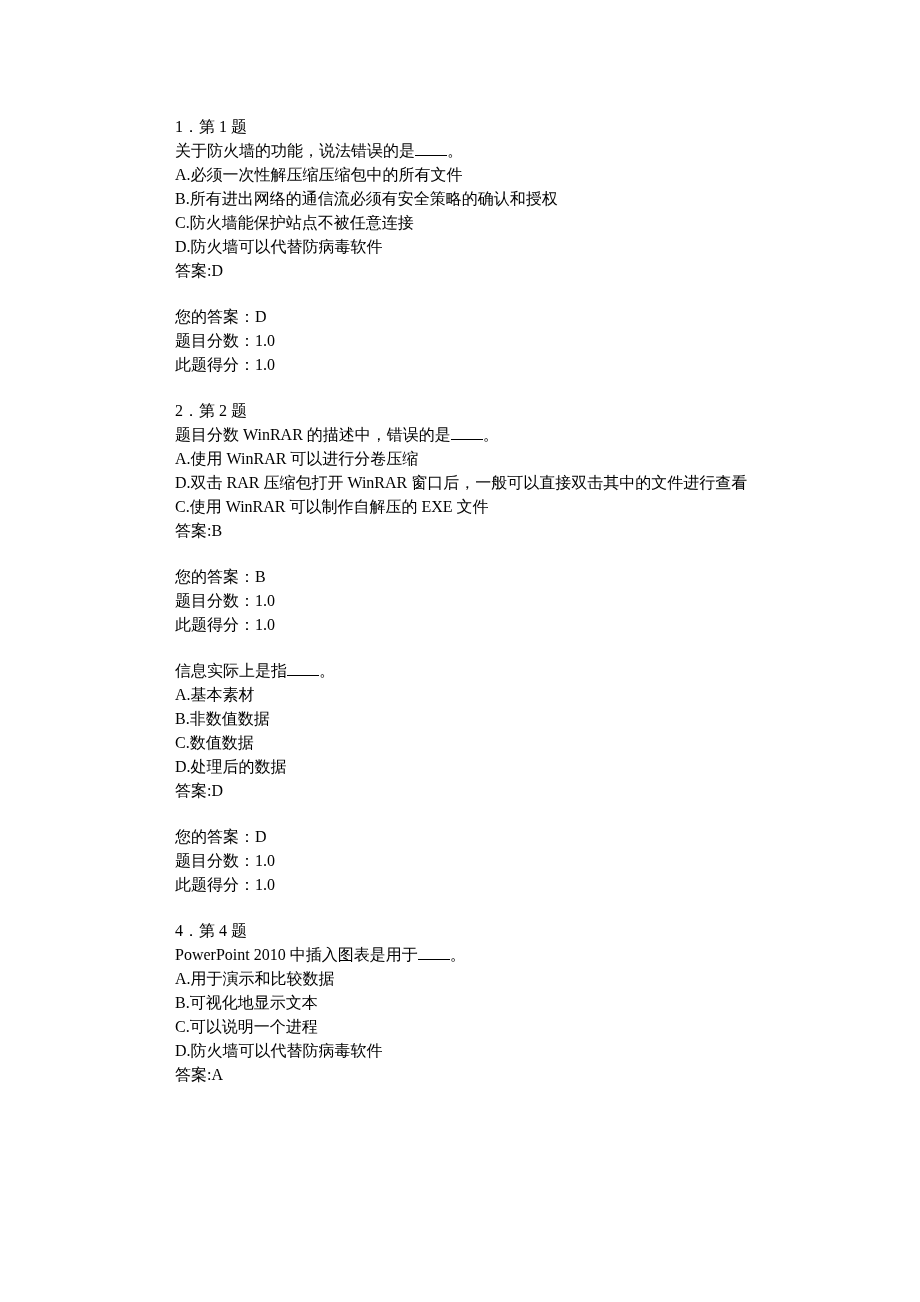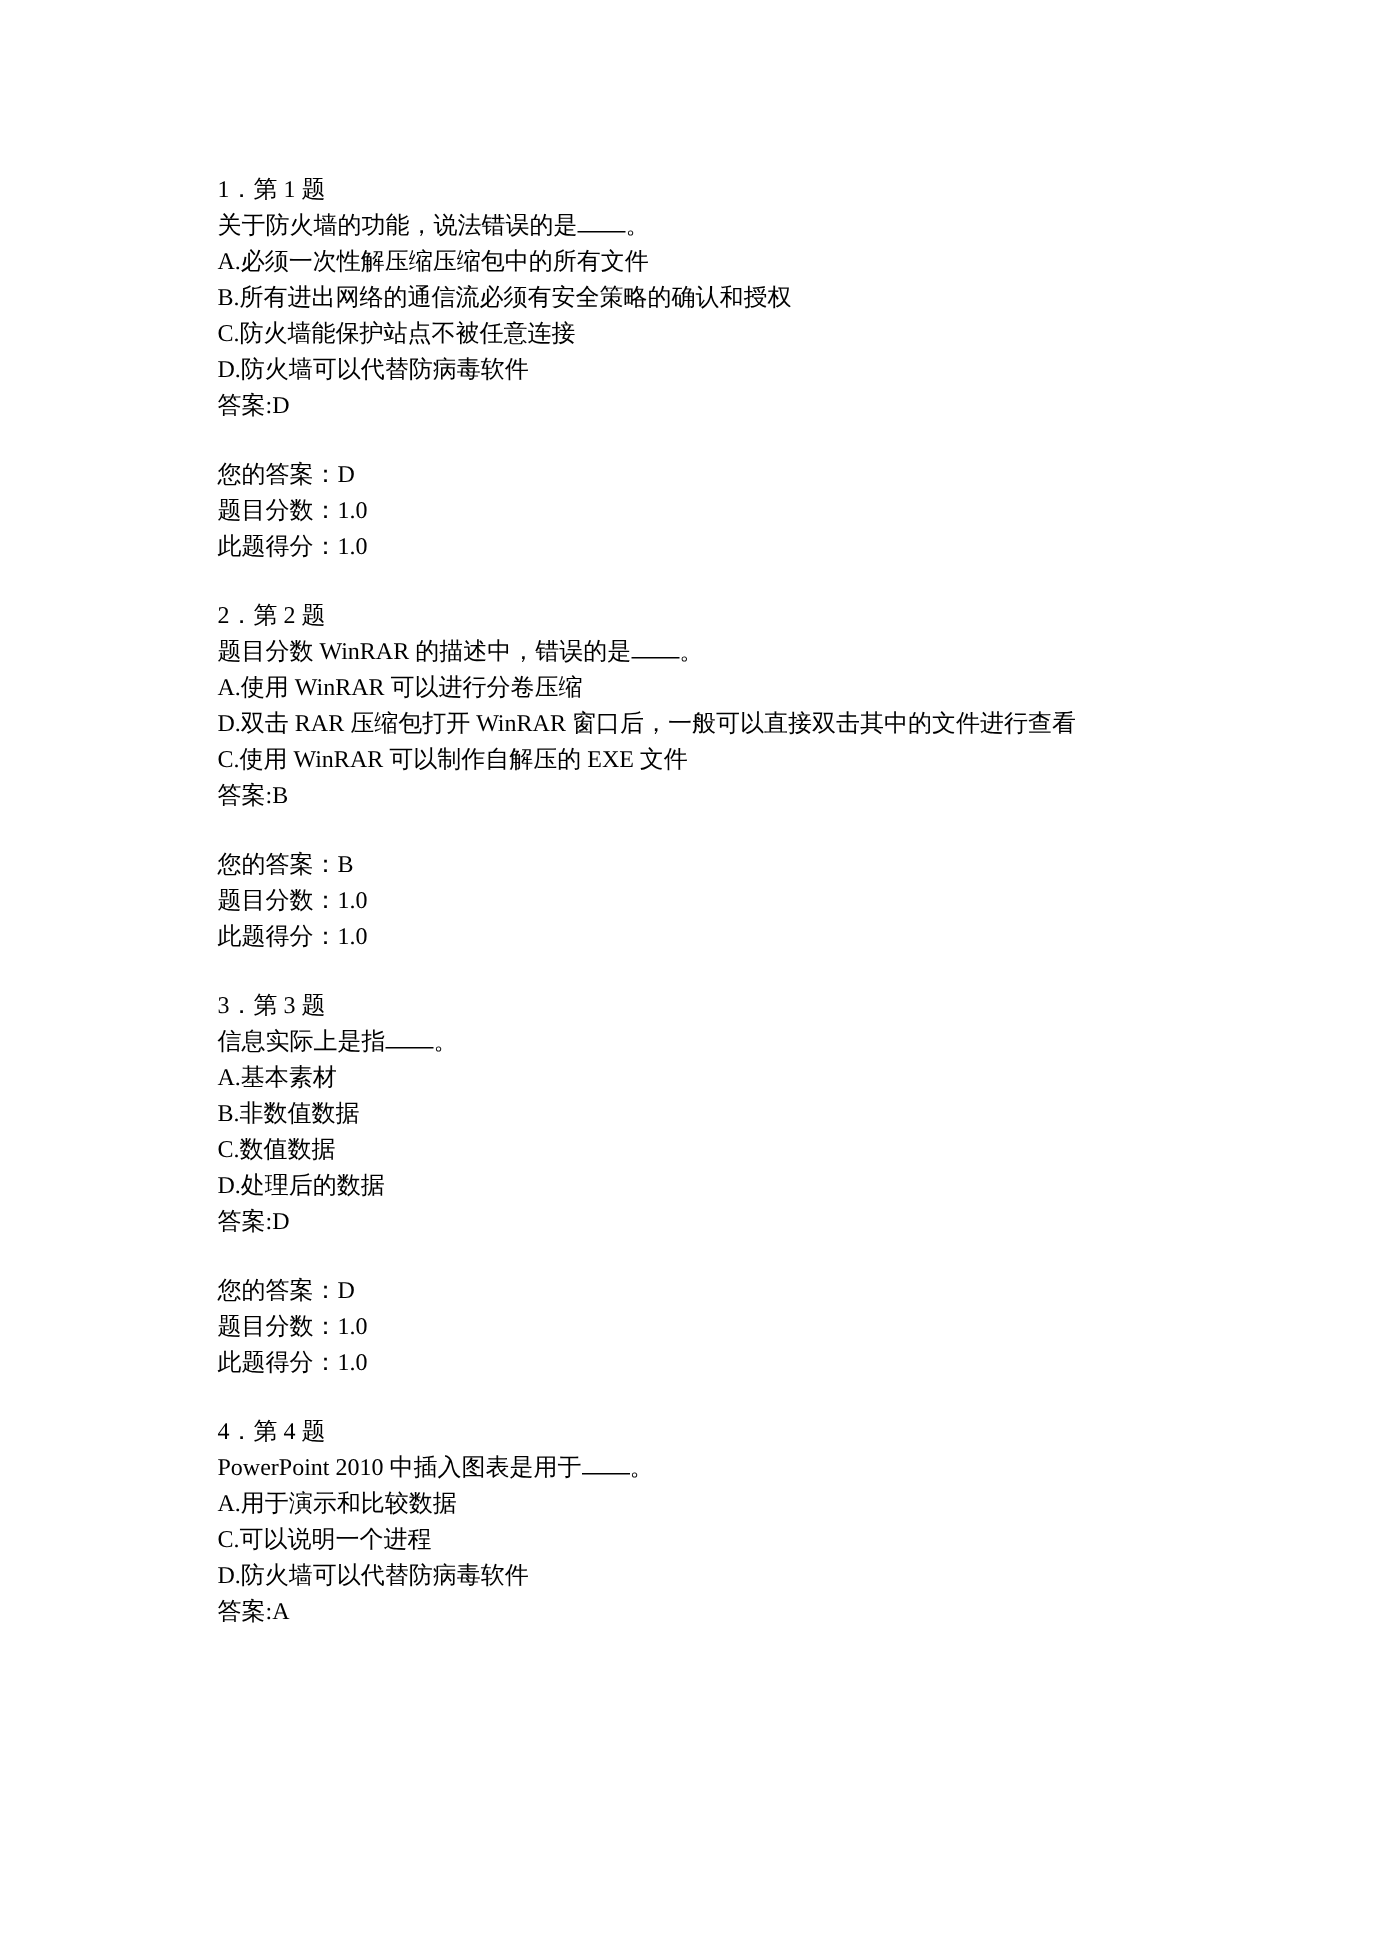--- a/index.html
+++ b/index.html
@@ -12,20 +12,21 @@
       min-height: 1302px;
       background: #ffffff;
       font-family: "SimSun", "宋体", "Times New Roman", serif;
       font-size: 16px;
       line-height: 1.5;
       color: #000000;
       padding: 115px 145px 80px 145px;
     }
     .question-block {
       margin-bottom: 22px;
+      margin-left: 30px;
     }
     .line {
       display: block;
       text-align: justify;
     }
     .blank {
       display: inline-block;
       border-bottom: 1px solid #000;
       width: 32px;
       vertical-align: baseline;
@@ -63,21 +64,20 @@
   <span class="line">答案:B</span>
 </div>
 
 <div class="question-block">
   <span class="line">您的答案：B</span>
   <span class="line">题目分数：1.0</span>
   <span class="line">此题得分：1.0</span>
 </div>
 
 <div class="question-block">
-  <span class="line">3．第 3 题</span>
   <span class="line">
     <span>信息实际上是指</span><span class="blank"></span><span>。</span>
   </span>
   <span class="line">A.基本素材</span>
   <span class="line">B.非数值数据</span>
   <span class="line">C.数值数据</span>
   <span class="line">D.处理后的数据</span>
   <span class="line">答案:D</span>
 </div>
 
@@ -86,16 +86,17 @@
   <span class="line">题目分数：1.0</span>
   <span class="line">此题得分：1.0</span>
 </div>
 
 <div class="question-block">
   <span class="line">4．第 4 题</span>
   <span class="line">
     <span>PowerPoint 2010 中插入图表是用于</span><span class="blank"></span><span>。</span>
   </span>
   <span class="line">A.用于演示和比较数据</span>
+  <span class="line">B.可视化地显示文本</span>
   <span class="line">C.可以说明一个进程</span>
   <span class="line">D.防火墙可以代替防病毒软件</span>
   <span class="line">答案:A</span>
 </div>
 
 </body></html>

